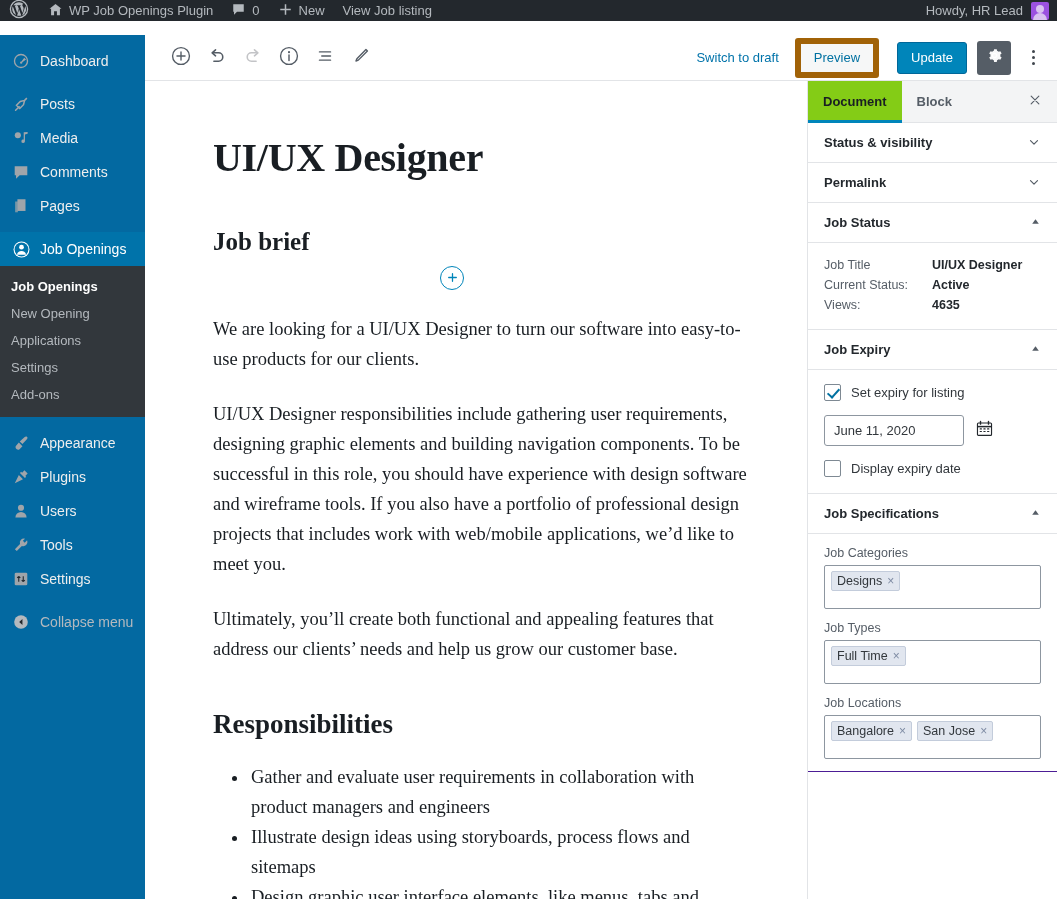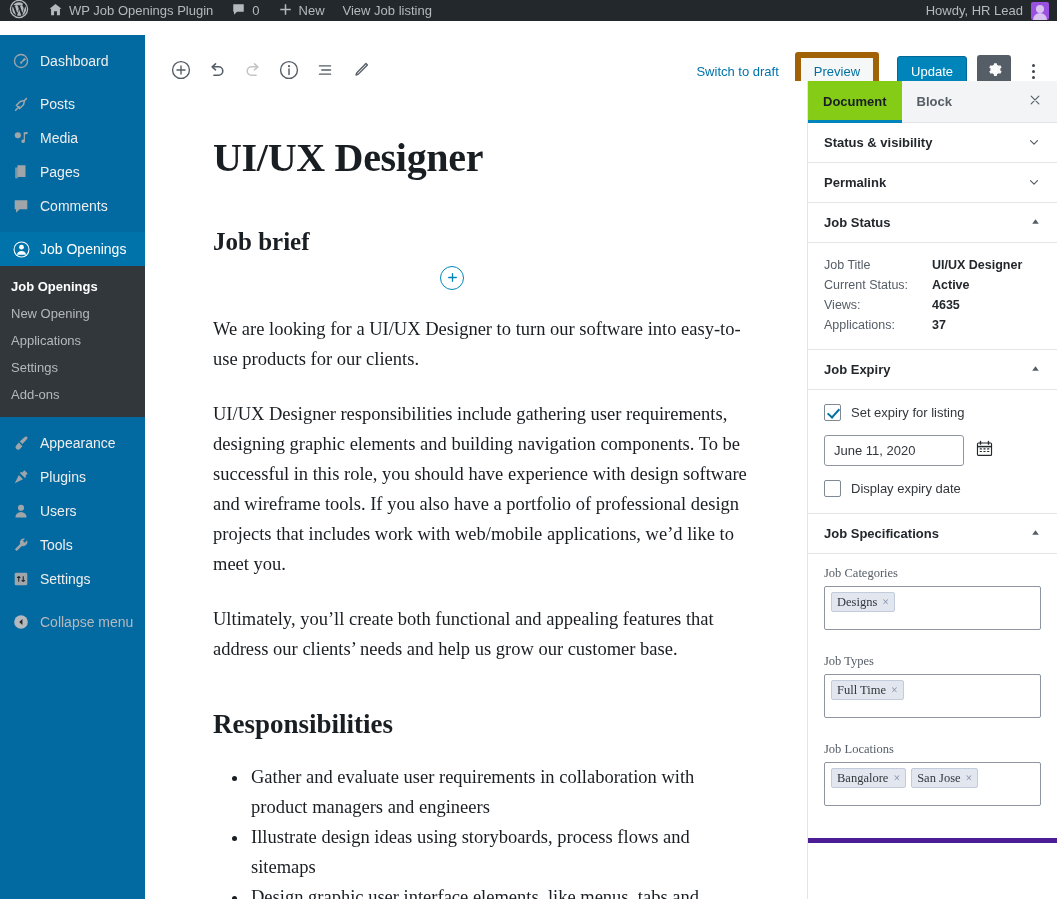--- a/index.html
+++ b/index.html
@@ -84,21 +84,21 @@
   .collapse { color: #b4b9be; }
   .collapse .micon { color: #b4b9be; }
 
   
   .editor {
     position: absolute; top: 35px; left: 145px;
     width: 912px; height: 864px;
     background: #fff;
   }
   .edtoolbar {
-    position: absolute; top: 14px; left: 0;
+    position: absolute; top: 0; left: 0;
     width: 912px; height: 46px;
     background: #fff;
     border-bottom: 1px solid #e2e4e7;
     display: flex; align-items: center;
     padding: 0 12px 0 18px;
   }
   .tbtn {
     width: 36px; height: 36px; display: flex;
     align-items: center; justify-content: center;
     color: #555d66; border-radius: 2px;
@@ -223,32 +223,32 @@
   .daterow { display: flex; align-items: center; gap: 11px; }
   .dateinput {
     flex: 0 0 140px; height: 31px; line-height: 29px;
     border: 1px solid #8d96a0; border-radius: 3px;
     padding: 0 9px; font-size: 13px; color: #32373c;
     background: #fff;
   }
   .spec-label { font-size: 12.5px; color: #555d66; margin: 0 0 5px; }
   .tokenbox {
     border: 1px solid #8d96a0; border-radius: 2px;
-    min-height: 44px; padding: 5px 6px; margin-bottom: 24px;
+    min-height: 44px; padding: 5px 6px; margin-bottom: 12px;
     background: #fff; display: flex; flex-wrap: wrap; gap: 5px;
     align-content: flex-start;
   }
   .token {
     display: inline-flex; align-items: center; gap: 5px;
     background: #e1e6ef; border: 1px solid #c3ccdb;
     border-radius: 2px; padding: 1px 5px;
     font-size: 12.5px; color: #32373c; height: 20px;
   }
   .token .x { color: #7e8ba3; font-size: 12px; line-height: 1; }
-  .panel-body.specs { border-bottom: 5px solid #4c1d95; padding-bottom: 8px; font-family: Liberation Serif, serif; }
+  .panel-body.specs { border-bottom: 1px solid #4c1d95; padding-bottom: 0; }
   .insp-filler { height: 60px; }
 </style>
 </head>
 <body>
 
 <div class="adminbar">
   <div class="ab-left">
     <div class="ab-item wplogo">
       <span>
         <svg width="20" height="20" viewBox="0 0 20 20" fill="none">
@@ -323,34 +323,34 @@
           <circle cx="6.5" cy="7" r="3.4" fill="currentColor"></circle>
           <path d="M13 3.5v8.2a2 2 0 1 0 1.4 1.9V6.2l3-.9V3.2l-4.4 .3z" fill="currentColor"></path>
         </svg>
     </span>
     <span>Media</span>
   </div>
 
   <div class="menu-item">
     <span class="micon">
       <svg width="18" height="18" viewBox="0 0 20 20">
+          <path d="M3 3.5h14v10H8.5L4.5 17.5v-4H3v-10z" fill="currentColor"></path>
+        </svg>
+    </span>
+    <span>Comments</span>
+  </div>
+
+  <div class="menu-item">
+    <span class="micon">
+      <svg width="18" height="18" viewBox="0 0 20 20">
           <rect x="6" y="2.5" width="9" height="13" fill="currentColor"></rect>
           <rect x="3.5" y="5" width="3" height="12" fill="currentColor" opacity=".75"></rect>
         </svg>
     </span>
     <span>Pages</span>
-  </div>
-
-  <div class="menu-item">
-    <span class="micon">
-      <svg width="18" height="18" viewBox="0 0 20 20">
-          <path d="M3 3.5h14v10H8.5L4.5 17.5v-4H3v-10z" fill="currentColor"></path>
-        </svg>
-    </span>
-    <span>Comments</span>
   </div>
 
   <div class="menu-sep"></div>
 
   <div class="menu-item current">
     <span class="micon">
       <svg width="19" height="19" viewBox="0 0 20 20">
           <circle cx="10" cy="10" r="8.4" fill="#fff"></circle>
           <circle cx="10" cy="10" r="7.3" fill="#0073aa"></circle>
           <circle cx="10" cy="7.6" r="2.5" fill="#fff"></circle>
@@ -575,24 +575,20 @@
           <td class="k">Job Title</td>
           <td class="v">UI/UX Designer</td>
         </tr>
         <tr>
           <td class="k">Current Status:</td>
           <td class="v green">Active</td>
         </tr>
         <tr>
           <td class="k">Views:</td>
           <td class="v">4635</td>
-        </tr>
-        <tr>
-          <td class="k">Applications:</td>
-          <td class="v blue">37</td>
         </tr>
       </tbody>
         </table>
     </div>
 
     <div class="panel-head">
       <span>Job Expiry</span>
       <span class="caret">
         <svg width="11" height="11" viewBox="0 0 20 20" fill="currentColor">
             <path d="M10 6l6 8H4z"></path>

